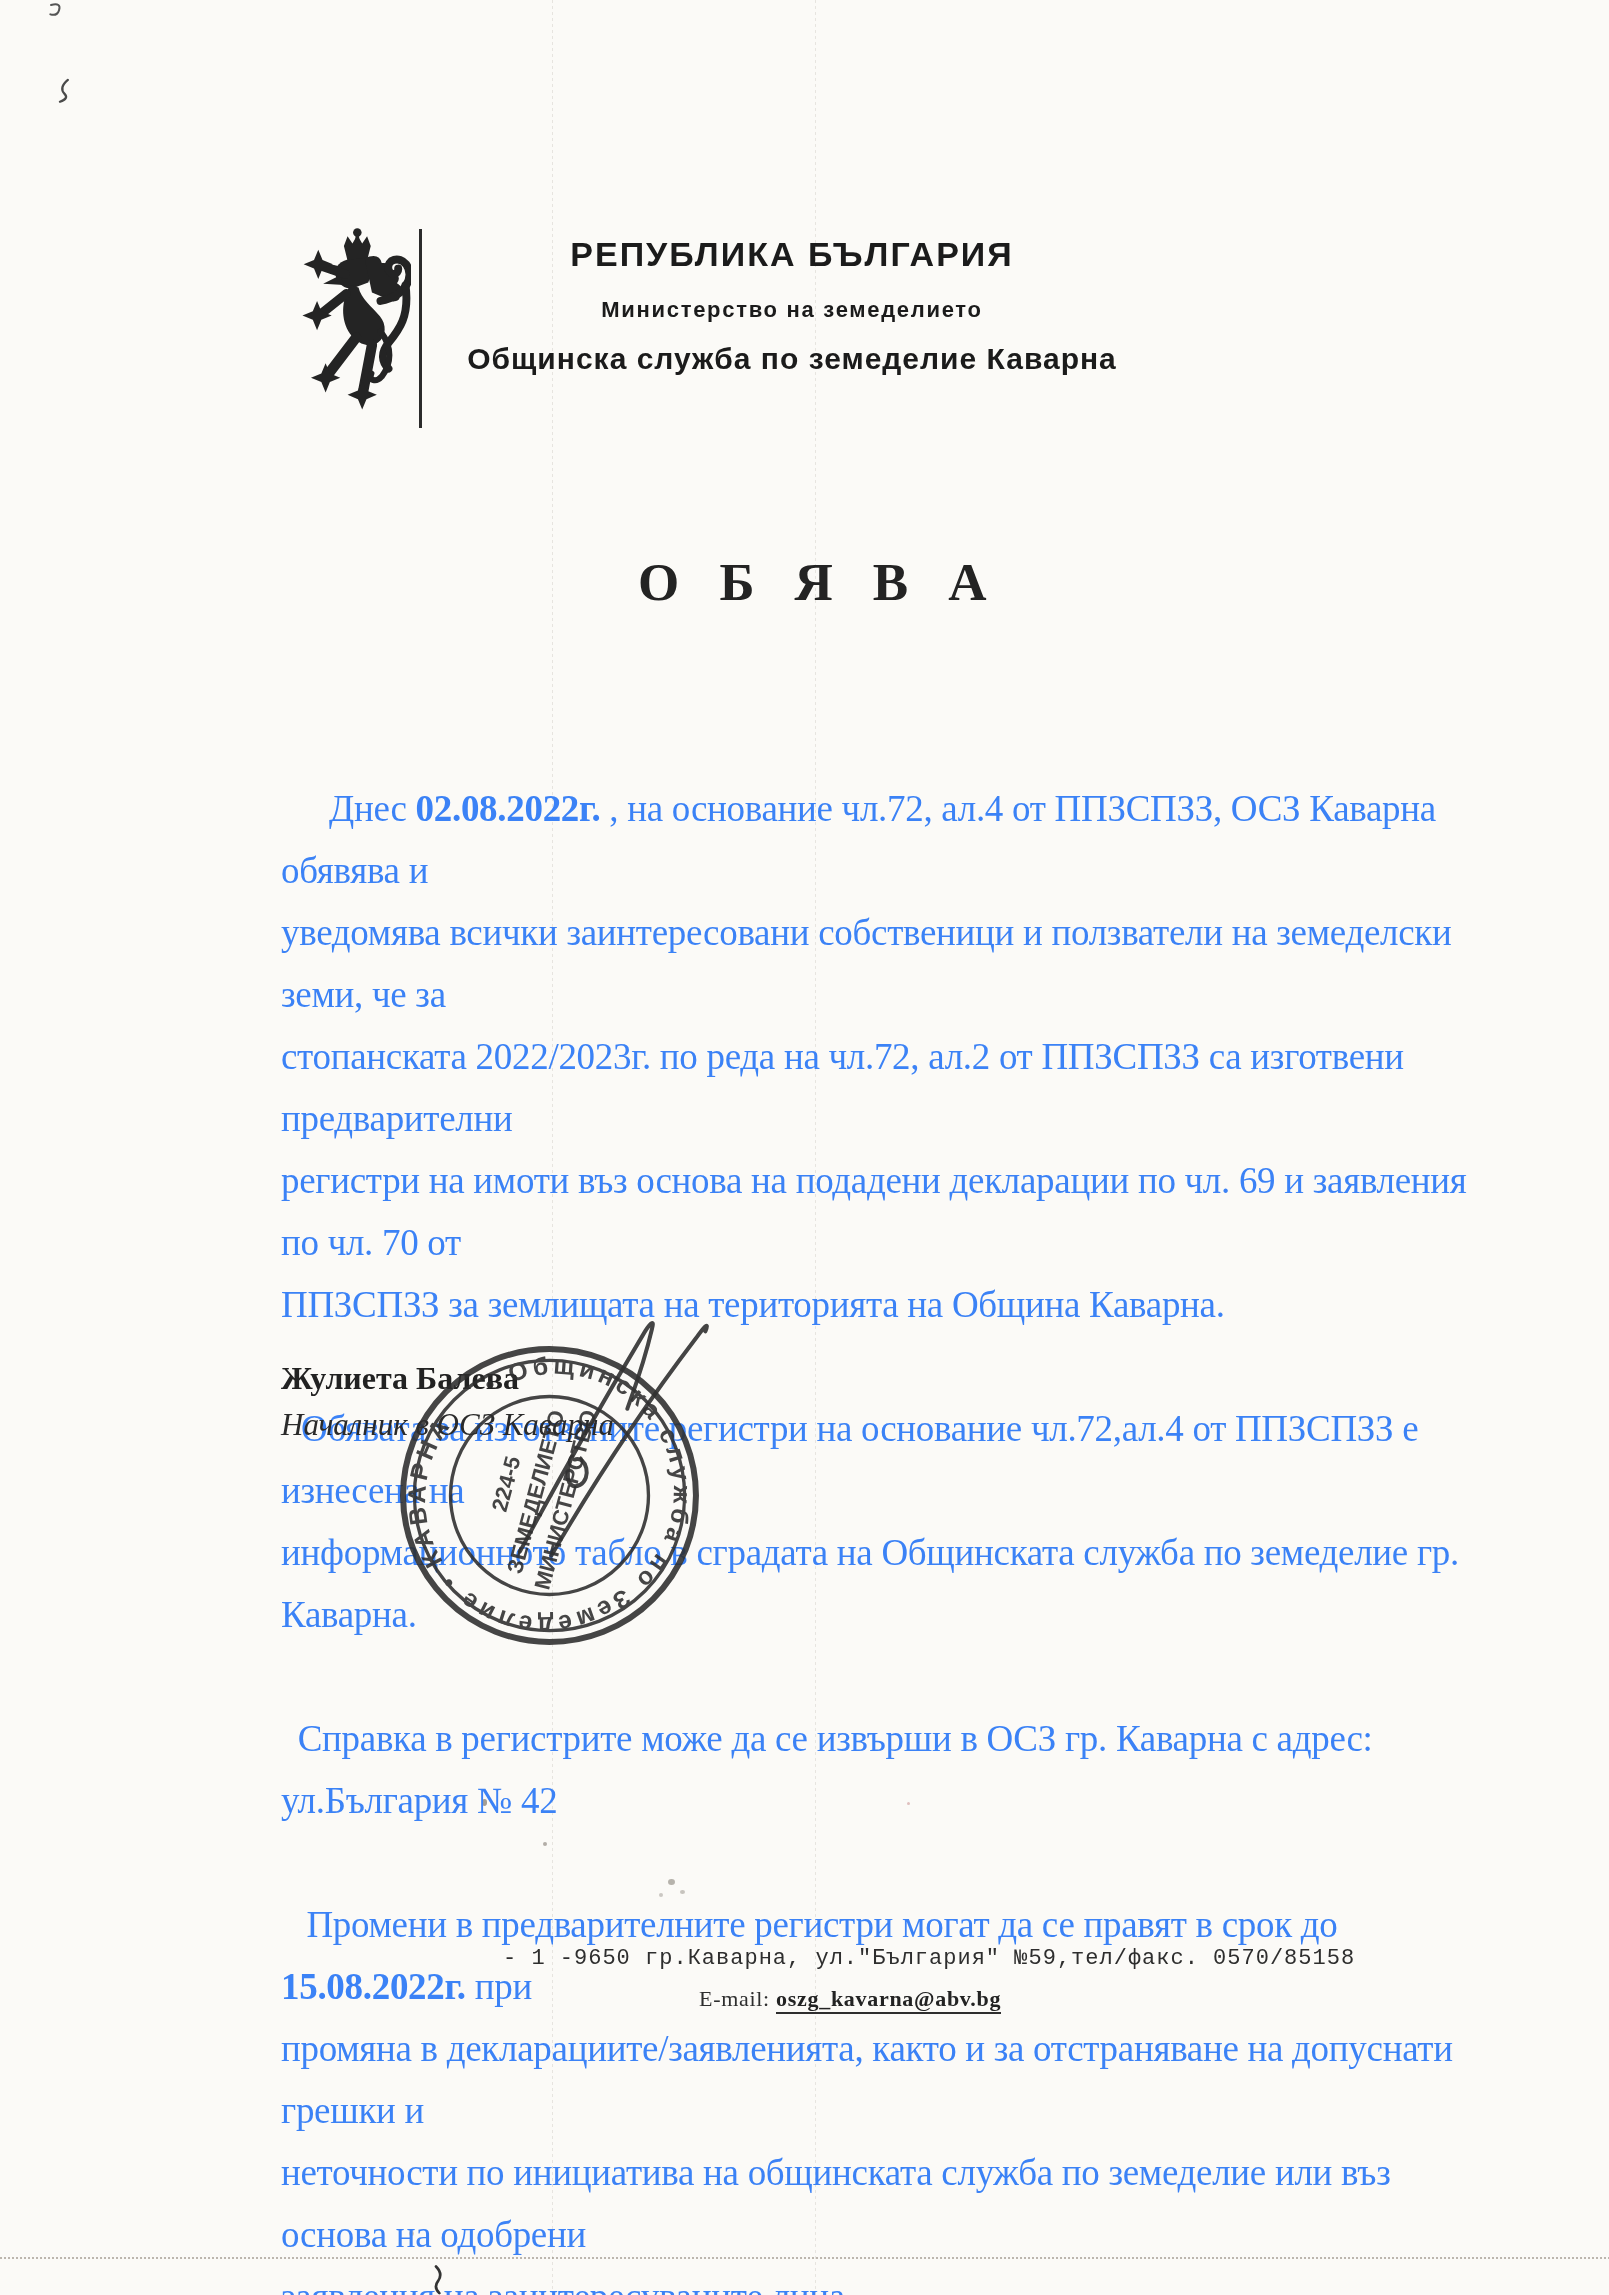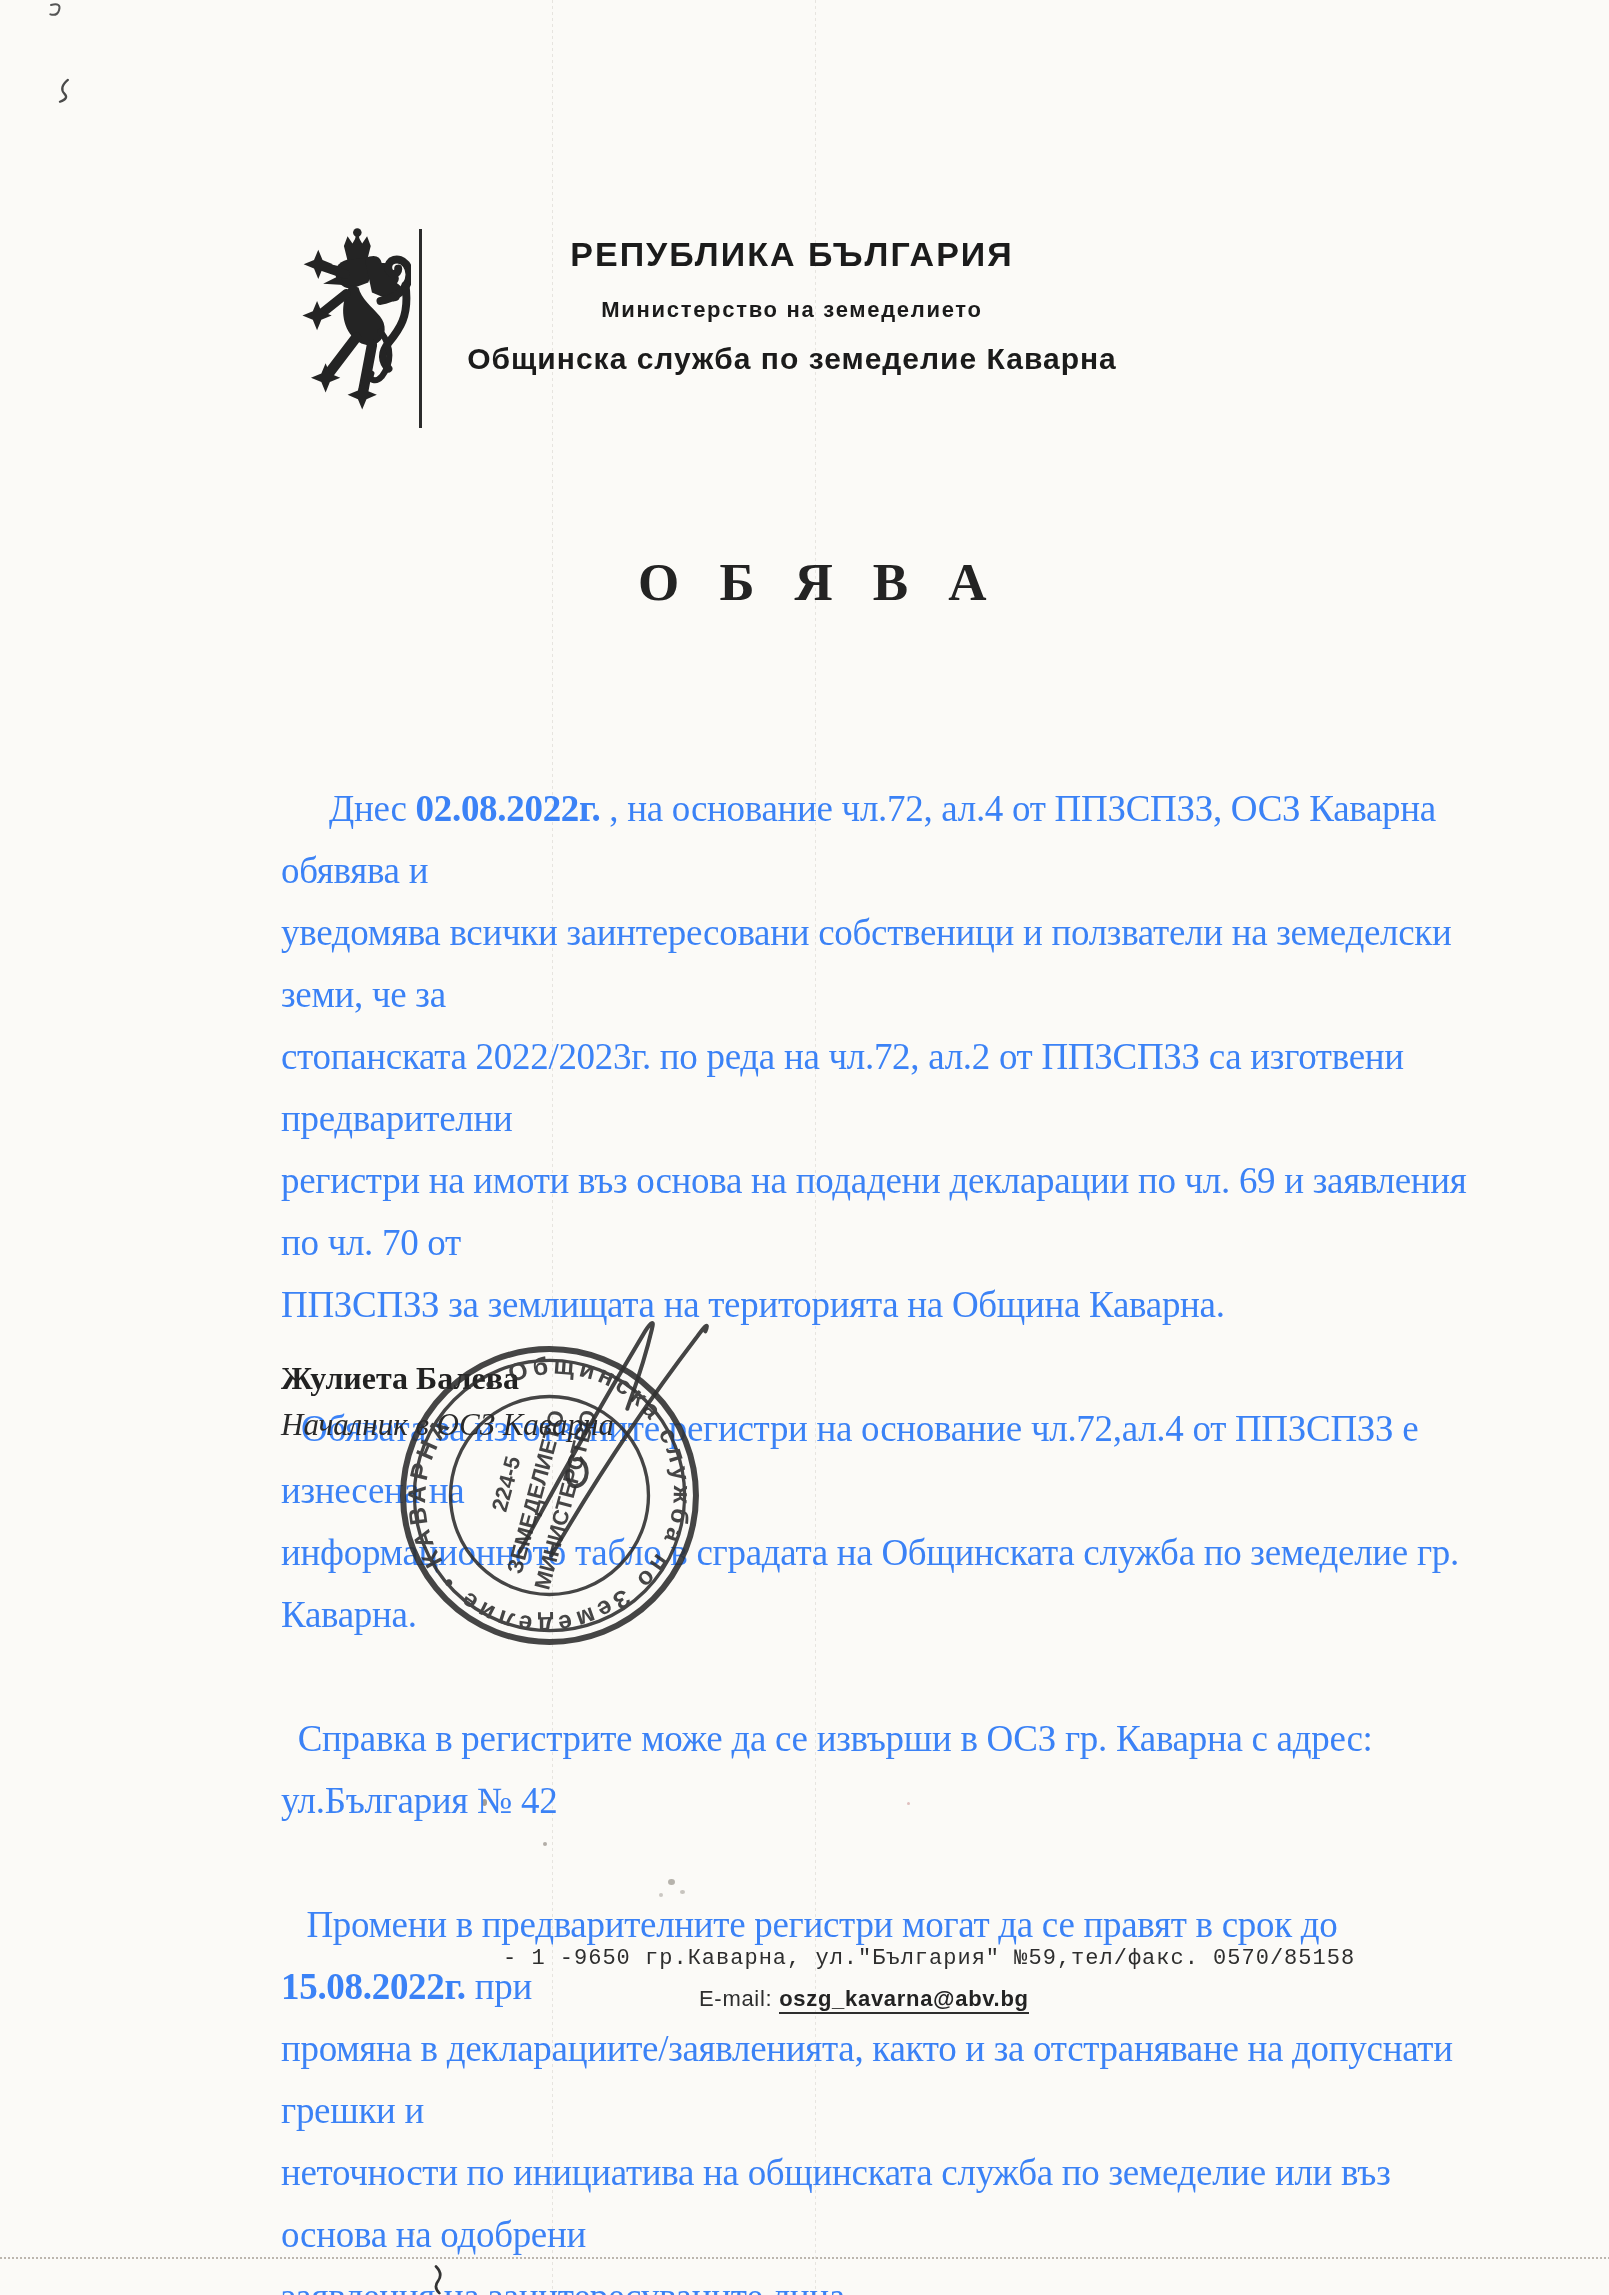--- a/index.html
+++ b/index.html
@@ -40,21 +40,21 @@
   .b{font-weight:bold;}
   
   .sig-name{position:absolute;left:281px;top:1360px;font-size:32px;font-weight:bold;color:#222;}
   .sig-role{position:absolute;left:281px;top:1407px;font-size:31px;font-style:italic;color:#2a2a2a;}
   .stamp-svg{position:absolute;left:391px;top:1337px;width:317px;height:317px;opacity:.88;}
   .sign-svg{position:absolute;left:461px;top:1290px;width:334px;height:287px;}
   
   .footer-line1{position:absolute;left:503px;top:1946px;
     font-family:"Liberation Mono",monospace;font-size:22px;letter-spacing:1px;color:#2e2e2e;}
   .footer-line2{position:absolute;left:699px;top:1986px;
-    font-family:Liberation Sans, sans-serif;font-size:22px;letter-spacing:0.7px;color:#2e2e2e;}
+    font-family:Liberation Serif, serif;font-size:22px;letter-spacing:0.7px;color:#2e2e2e;}
   .footer-email{font-weight:bold;border-bottom:2.7px solid #2e2e2e;padding-bottom:1.3px;color:#232323;}
   .mark-svg{position:absolute;}
 </style>
 </head>
 <body>
 
 <div class="page">
 
   <div class="scan-vline" style="left:552px;"></div>
   <div class="scan-vline" style="left:815px;"></div>

